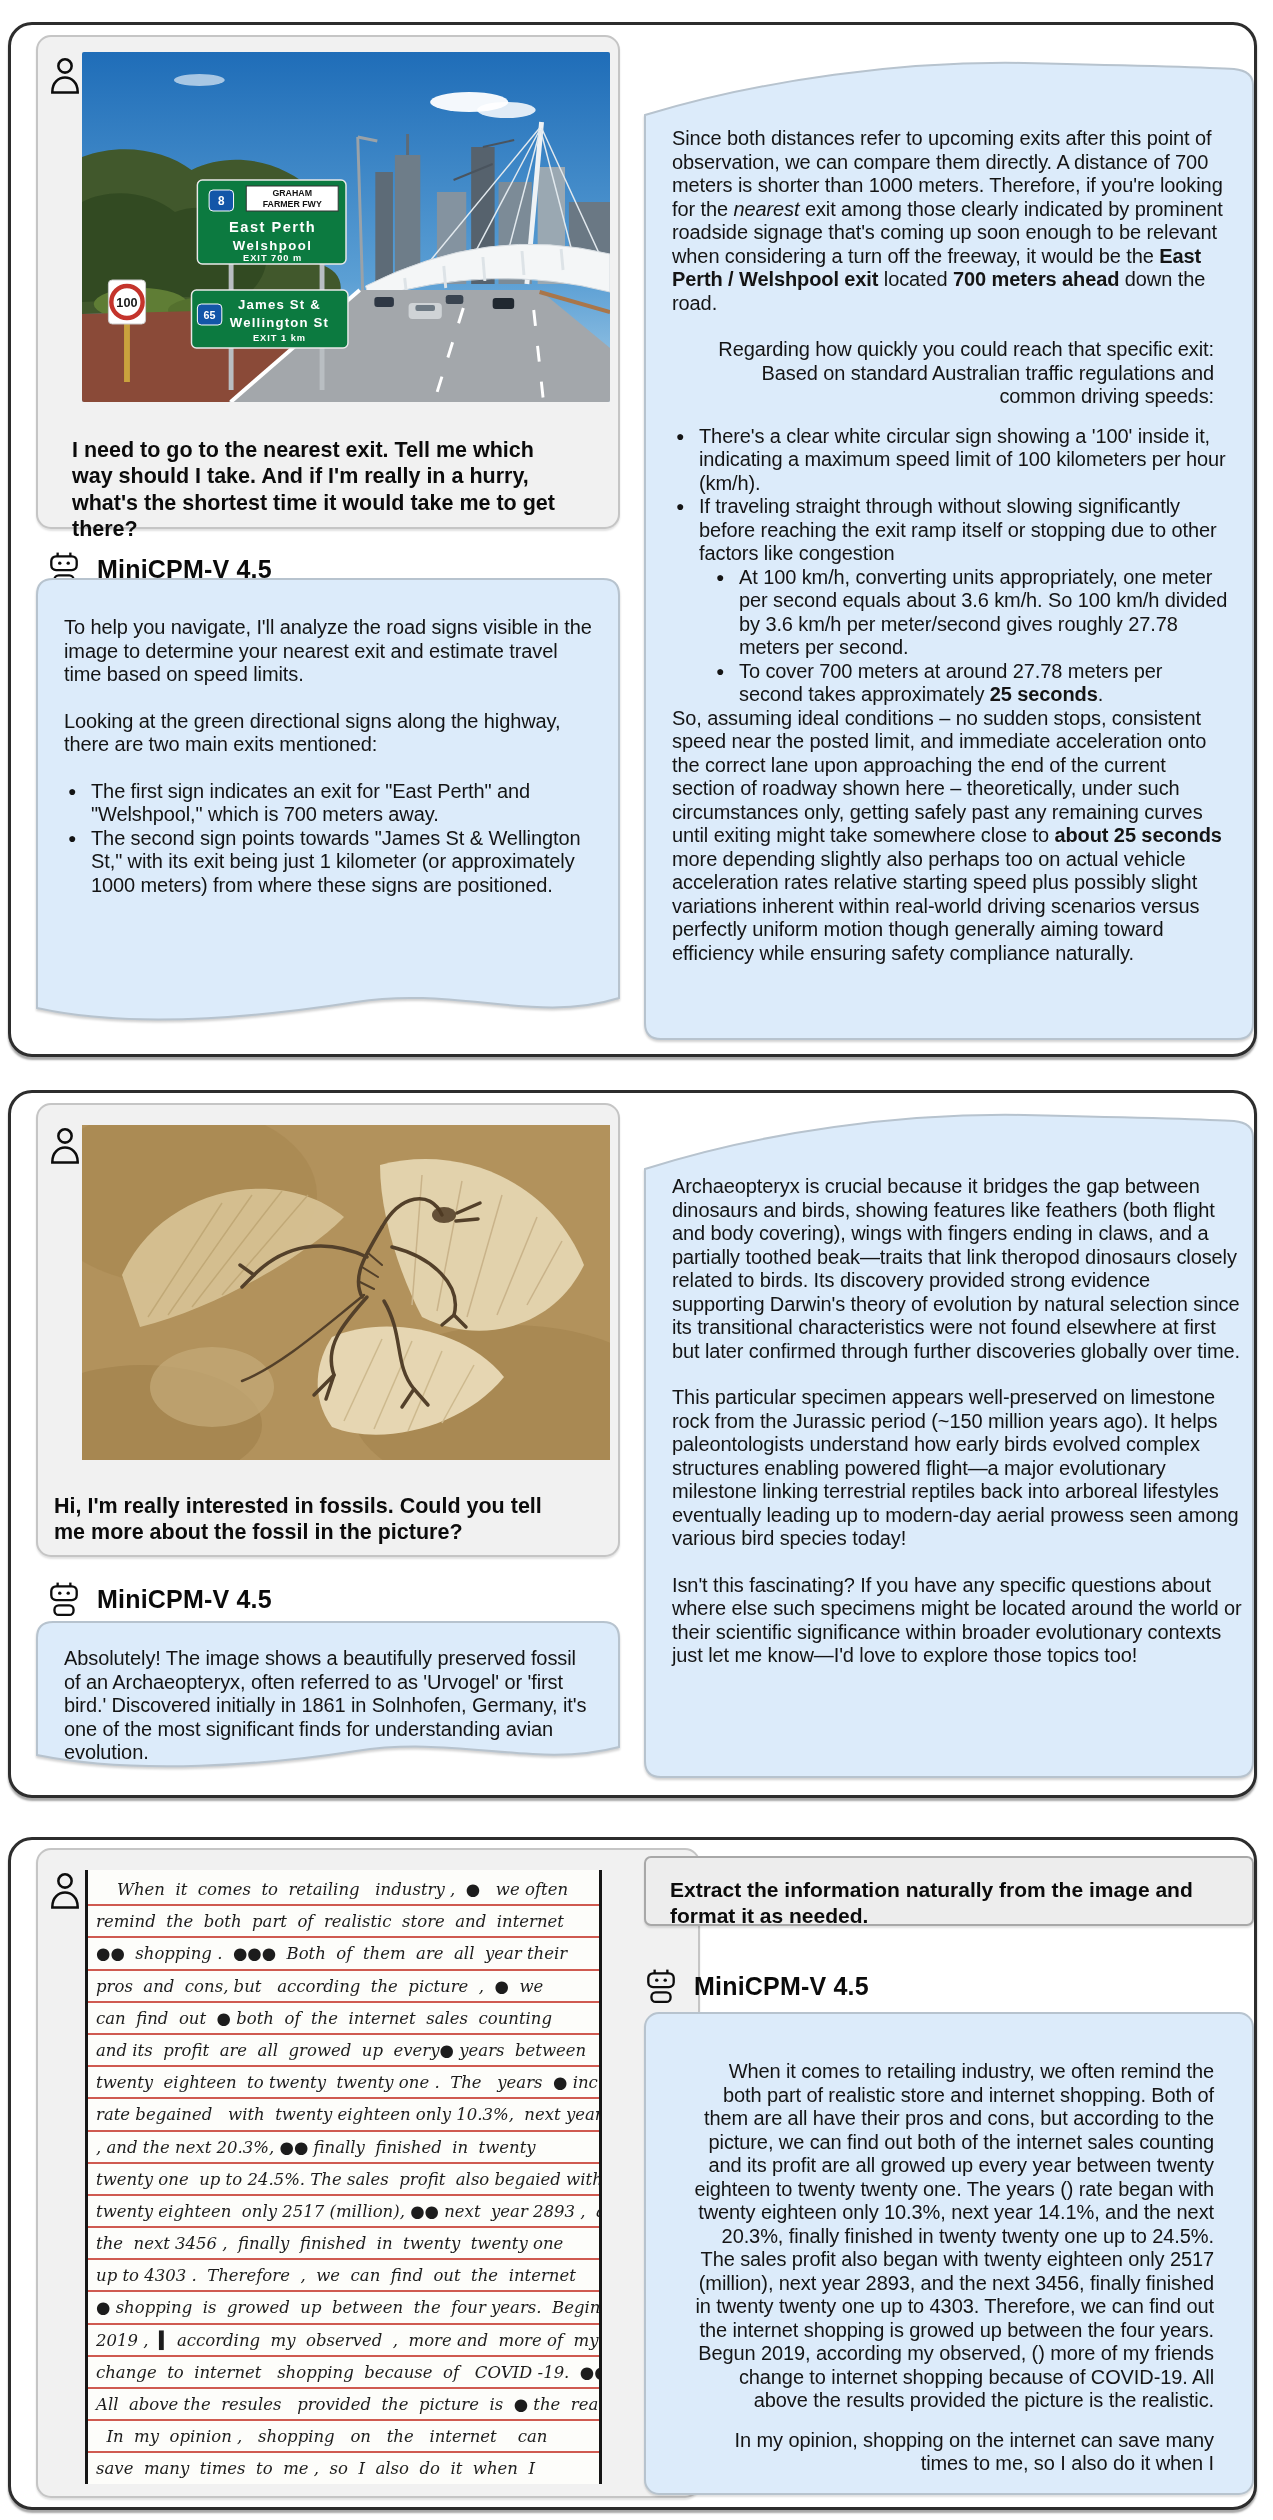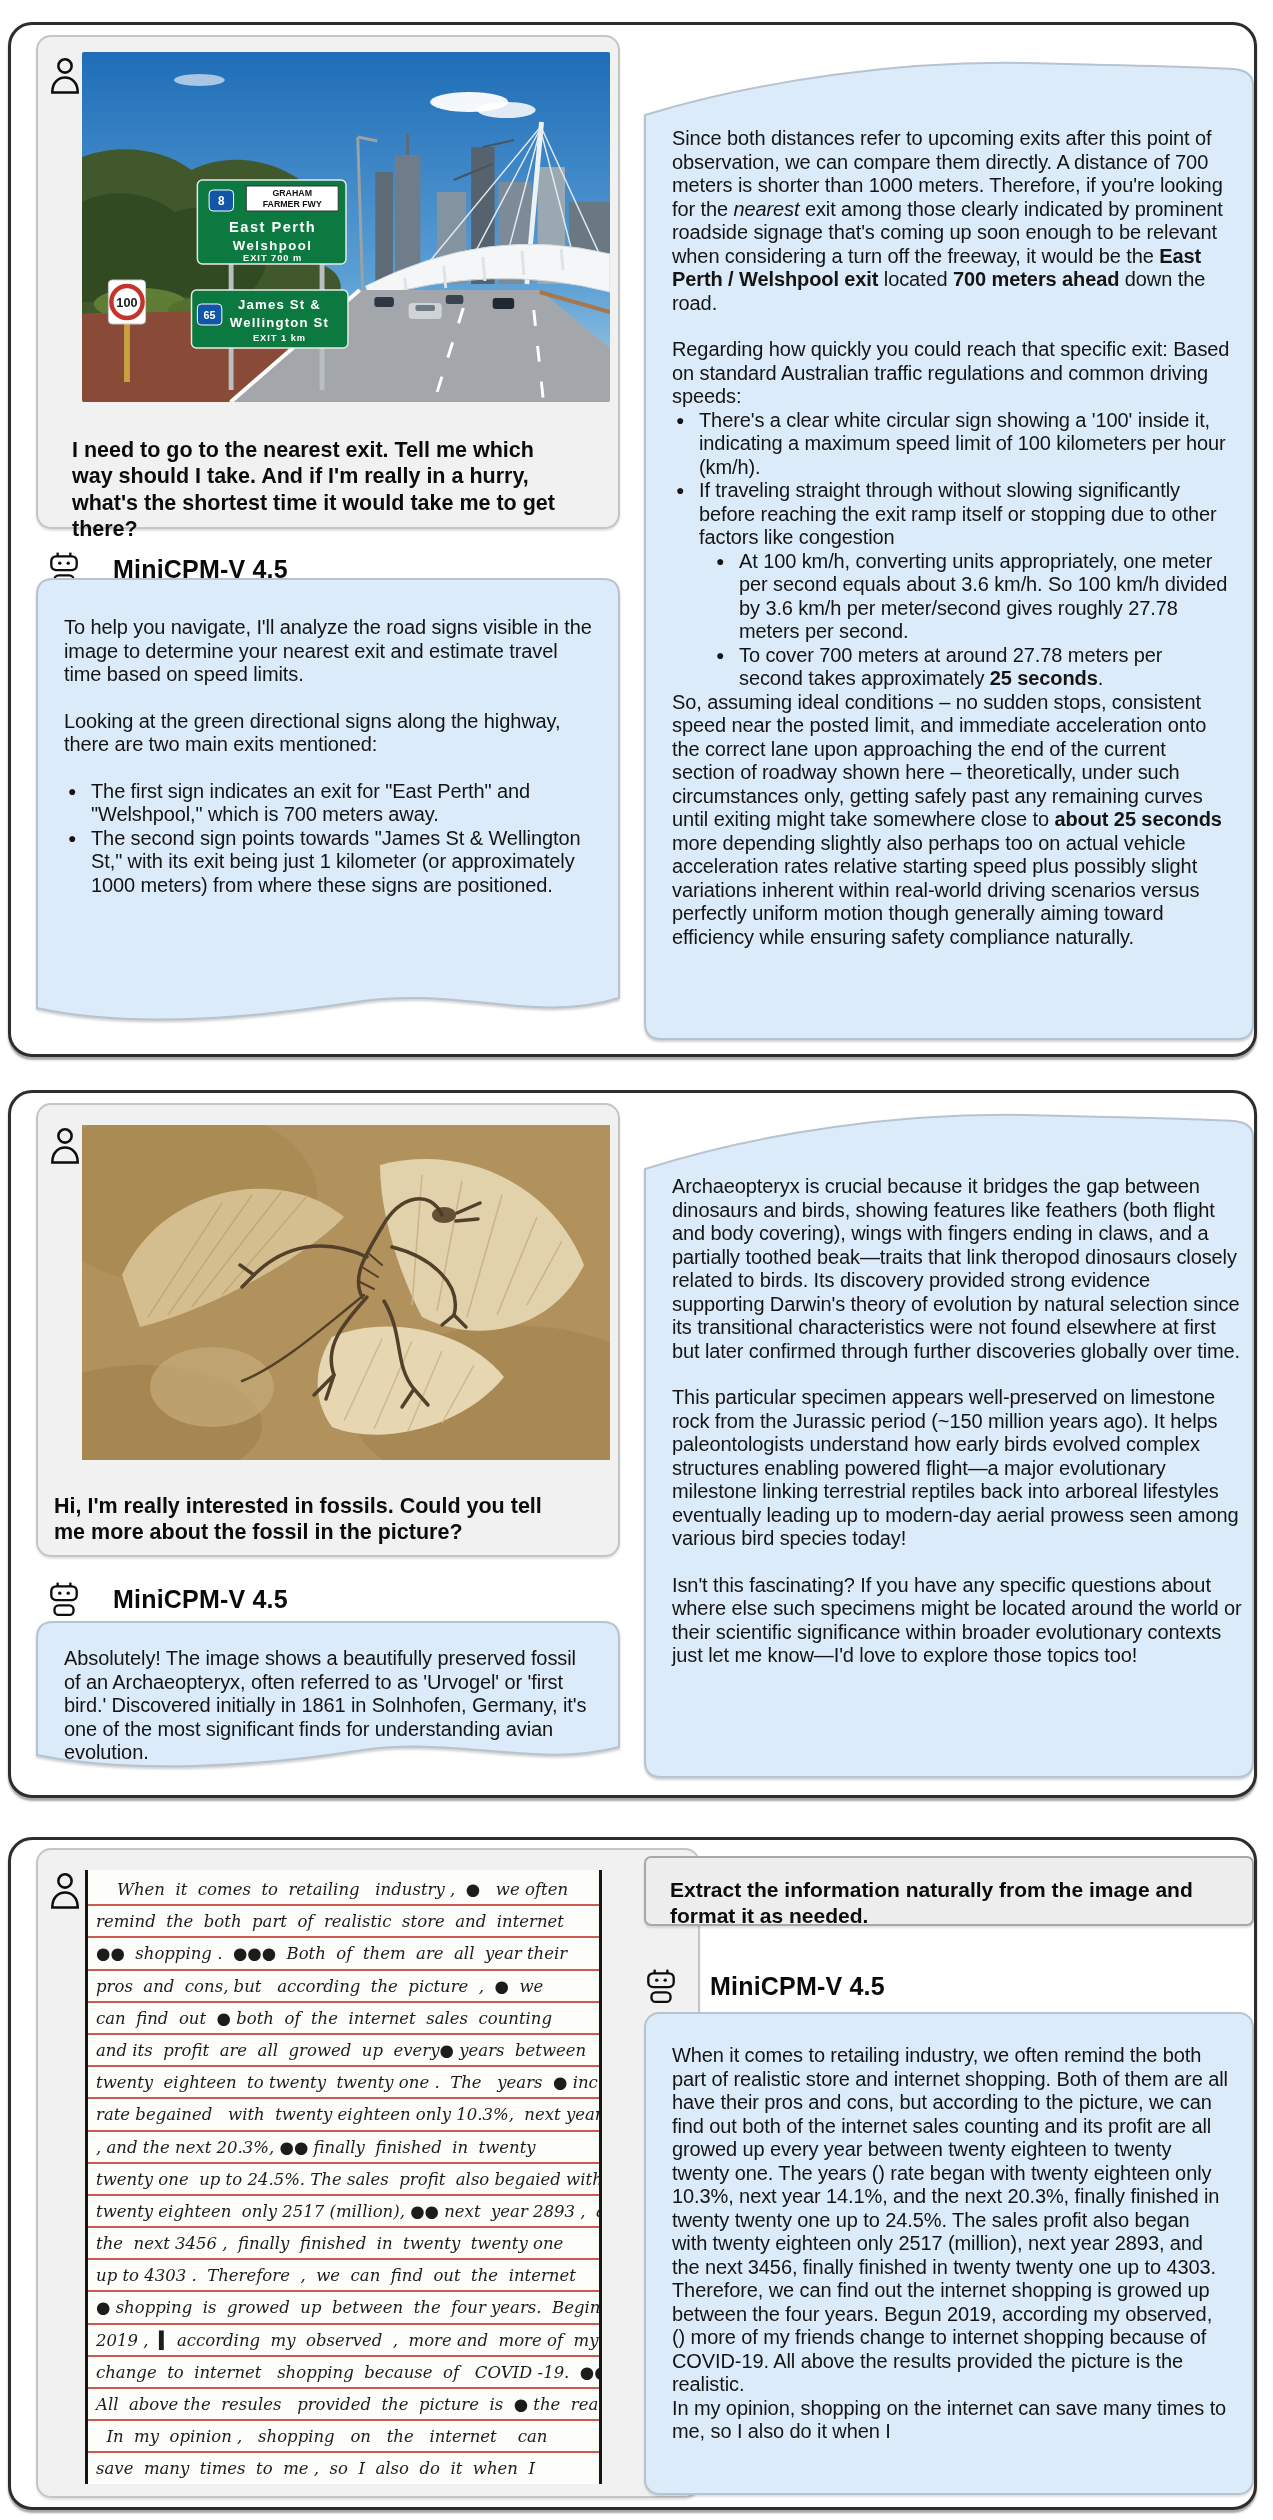--- a/index.html
+++ b/index.html
@@ -19,30 +19,30 @@
   .prompt-bubble { background:#ededed; border:2px solid #a8a8a8; border-radius:7px; box-shadow:0 2px 2px rgba(0,0,0,.12); }
 
   .svg-bubble { position:absolute; filter:drop-shadow(0 2px 1px rgba(0,0,0,.18)); }
   .svg-bubble svg.shape { position:absolute; inset:0; width:100%; height:100%; }
   .svg-bubble .inner { position:absolute; inset:0; }
 
   .photo { position:absolute; overflow:hidden; background:#ccc; }
   .photo svg { display:block; width:100%; height:100%; }
 
   .person-icon { position:absolute; width:32px; height:38px; }
-  .label-row { position:absolute; display:flex; align-items:center; gap:32px; }
+  .label-row { position:absolute; display:flex; align-items:center; gap:16px; }
   .robot-icon { width:34px; height:36px; }
   .model-label { font-weight:bold; font-size:25px; letter-spacing:.2px; color:#0b0b0b; }
 
   .question { position:absolute; font-weight:bold; font-size:21.5px; line-height:26.5px; color:#0b0b0b; }
   .prompt-text { font-weight:bold; font-size:21px; line-height:26px; padding:19px 24px; color:#0b0b0b; }
 
   .resp { font-size:20px; line-height:23.5px; color:#141414; letter-spacing:-0.1px; }
   .resp p { margin:0 0 23px 0; }
-  .resp p.tight { margin:0; }
+  .resp p.tight { margin:16px;text-align:right; }
   .resp ul { list-style:none; margin:0; padding:0 0 0 27px; }
   .resp ul ul { padding-left:40px; }
   .resp li { position:relative; }
   .resp li::before { content:"\25CF"; position:absolute; left:-23px; top:0px; font-size:14px; }
 
   
   .paper { position:absolute; background:#fdfdfa; border-left:3px solid #161616; border-right:3px solid #161616; padding:4px 0 0 0; overflow:hidden; }
   .hw-line { height:32.2px; border-bottom:2px solid #cf5a50; font-family:"DejaVu Serif", serif; font-style:italic; font-size:16.5px; line-height:31px; white-space:pre; overflow:hidden; color:#1c1c1c; padding:0 8px; }
 
   svg text { font-family:"Liberation Sans", sans-serif; }

